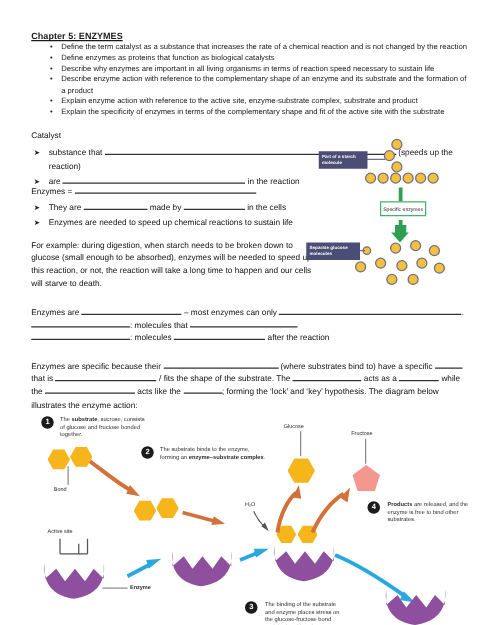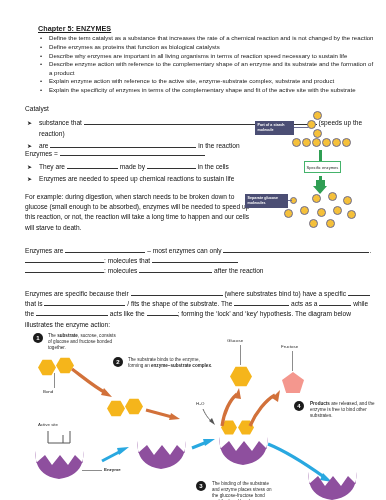--- a/index.html
+++ b/index.html
@@ -7,21 +7,21 @@
     width:386px;height:500px;overflow:hidden;
     background:#ffffff;
     font-family:"Liberation Sans", sans-serif;
     color:#1a1a1a;
     position:relative;
   }
   .page{position:relative;width:386px;height:500px;}
 
   
   .title{
-    position:absolute;left:38px;top:24px;
+    position:absolute;left:25px;top:24px;
     font-size:7.2px;font-weight:bold;text-decoration:underline;
     letter-spacing:0.05px;
   }
   .objectives{
     position:absolute;left:40px;top:34px;width:336px;
   }
   .obj-row{
     display:flex;align-items:flex-start;
     font-size:6.1px;line-height:8.2px;margin-bottom:0.6px;
   }

